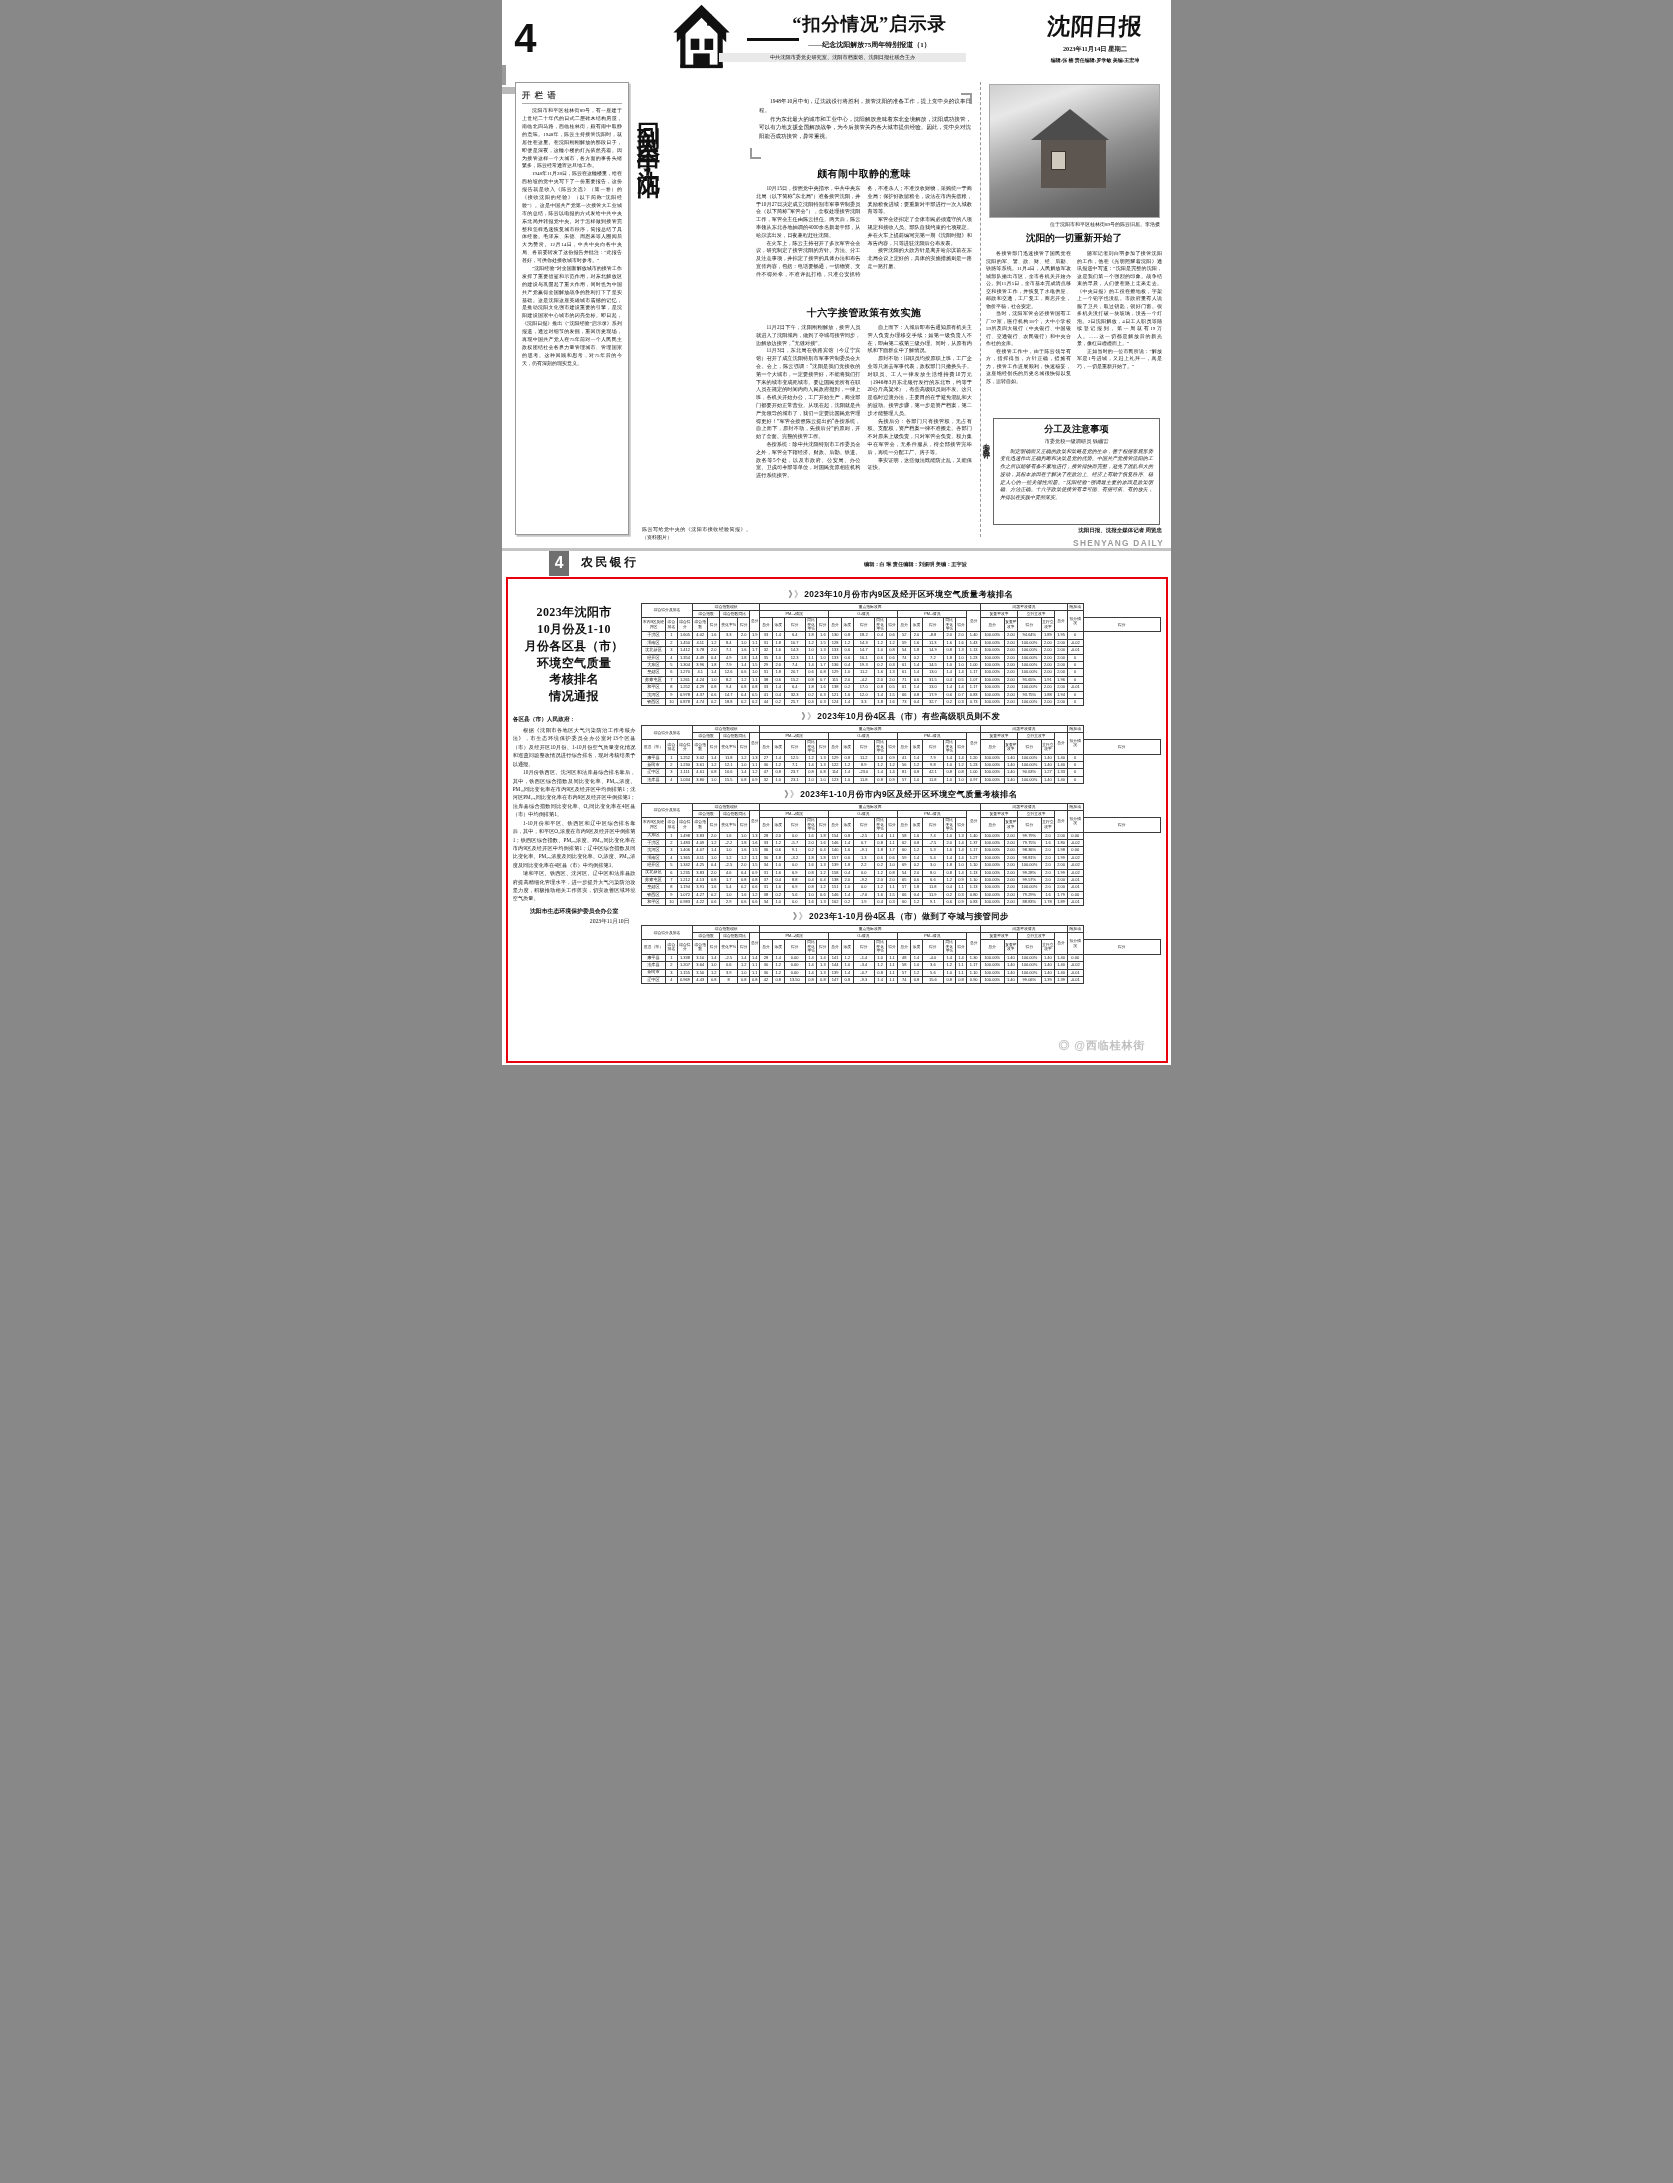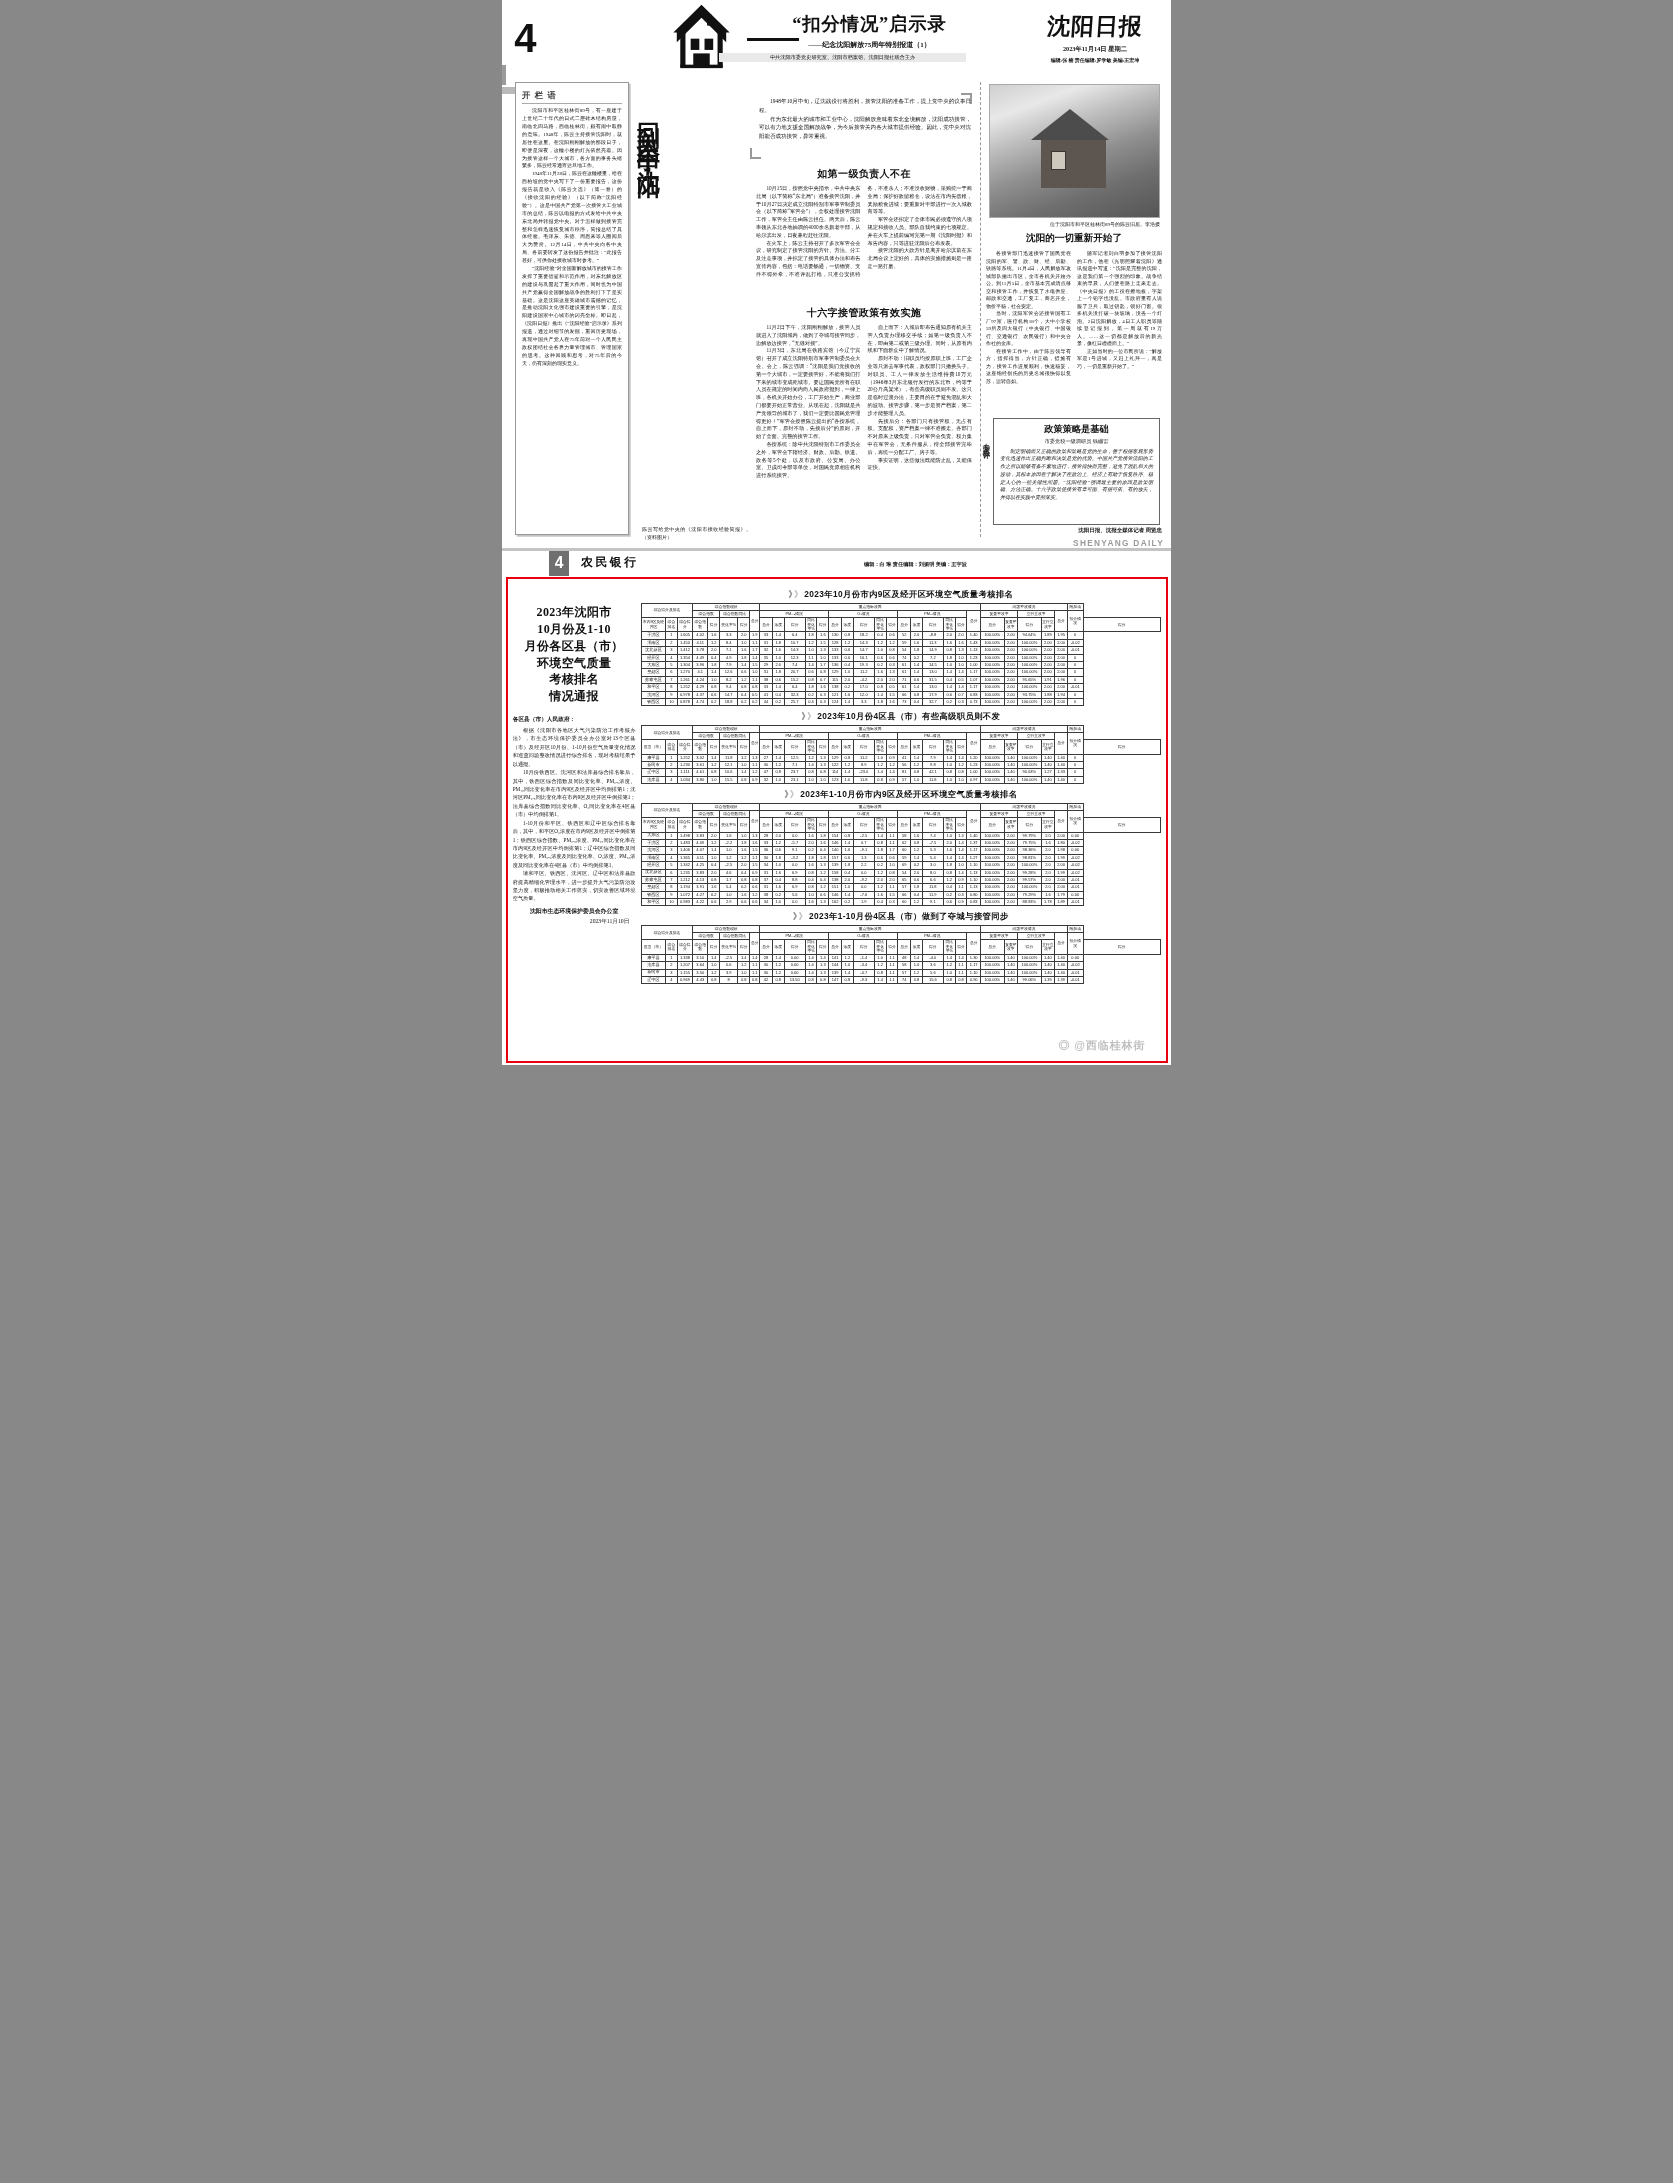--- a/index.html
+++ b/index.html
@@ -136,21 +136,21 @@
     <span>沈阳，</span>
   </div>
 
   <div class="corner-tr"></div>
   <div class="corner-bl"></div>
   <div class="intro-box">
       <p>1948年10月中旬，辽沈战役行将胜利，接管沈阳的准备工作，提上党中央的议事日程。</p>
       <p>作为东北最大的城市和工业中心，沈阳解放意味着东北全境解放，沈阳成功接管，可以有力地支援全国解放战争，为今后接管关内各大城市提供经验。因此，党中央对沈阳能否成功接管，异常重视。</p>
     </div>
 
-  <div class="sec-head" id="sec1-head">如第一级负责人不在</div>
+  <div class="sec-head" id="sec1-head">颇有闹中取静的意味</div>
   <div class="sec-body" id="sec1-body">
       <p>10月15日，按照党中央指示，中共中央东北局（以下简称“东北局”）准备接管沈阳，并于10月27日决定成立沈阳特别市军事管制委员会（以下简称“军管会”），全权处理接管沈阳工作，军管会主任由陈云担任。两天后，陈云率领从东北各地抽调的4000余名新老干部，从哈尔滨出发，日夜兼程赶往沈阳。</p>
       <p>在火车上，陈云主持召开了多次军管会会议，研究制定了接管沈阳的方针、方法、分工及注意事项，并拟定了接管的具体办法和布告宣传内容，包括：电话要畅通，一切物资、文件不得外拿，不准许乱打枪，只准公安抓特务，不准杀人；不准没收财物，采购统一于商业局；保护好敌留粮仓，设法在市内先借粮，奖励粮食进城；要重新对干部进行一次入城教育等等。</p>
       <p>军管会还拟定了全体市民必须遵守的八项规定和接收人员、部队自我约束的七项规定。并在火车上提前编写完第一期《沈阳时报》和布告内容，只等进驻沈阳后公布发表。</p>
       <p>接管沈阳的大政方针是离开哈尔滨前在东北局会议上定好的，具体的实施措施则是一路走一路打磨。</p>
     </div>
 
   <div class="sec-head" id="sec2-head">十六字接管政策有效实施</div>
   <div class="sec-body" id="sec2-body">
       <p>11月2日下午，沈阳刚刚解放，接管人员就进入了沈阳城内，做到了夺城与接管同步，边解放边接管，“无缝对接”。</p>
@@ -175,21 +175,21 @@
   <div class="r-body">
       <p>各接管部门迅速接管了国民党在沈阳的军、警、政、财、经、后勤、铁路等系统。11月4日，人民解放军攻城部队撤出市区，全市各机关开始办公。到11月5日，全市基本完成清点移交和接管工作，并恢复了水电供应、邮政和交通，工厂复工，商店开业，物价平稳，社会安定。</p>
       <p>当时，沈阳军管会还接管国有工厂97家，医疗机构18个，大中小学校59所及四大银行（中央银行、中国银行、交通银行、农民银行）和中央合作社的金库。</p>
       <p>在接管工作中，由于陈云领导有方，指挥得当，方针正确，措施有力，接管工作进展顺利，快速稳妥，这座饱经创伤的历史名城很快得以复苏，运转自如。</p>
       <p>随军记者刘白羽参加了接管沈阳的工作，他在《光明照耀着沈阳》通讯报道中写道：“沈阳是完整的沈阳，这是我们第一个强烈的印象。战争结束的早晨，人们便在路上走来走去。《中央日报》的工役在擦地板，字架上一个铅字也没乱。市政府里有人说服了卫兵，取过钥匙，锁好门窗。很多机关没打破一块玻璃，没丢一个灯泡。2日沈阳解放，4日工人职员等陆续登记报到，第一周就有19万人。……这一切都是解放后的新光景，像红日瞳瞳而上。”</p>
       <p>正如当时的一位市民所说：“解放军是1号进城，又赶上礼拜一，真是巧，一切是重新开始了。”</p>
     </div>
 
   <div class="expert-label">专家点评</div>
   <div class="expert-box">
-    <div class="expert-title">政策策略是基础</div>
+    <div class="expert-title">分工及注意事项</div>
     <div class="expert-author">市委党校一级调研员 钱樾雷</div>
     <p>制定明确而又正确的政策和策略是党的生命，善于根据客观形势变化迅速作出正确判断和决策是党的优势。中国共产党接管沈阳的工作之所以能够有条不紊地进行，接管得快而完整，避免了混乱和大的波动，其根本原因在于解决了在政治上、经济上有助于恢复秩序、稳定人心的一些关键性问题。“沈阳经验”强调最主要的原因是政策明确、方法正确。十六字政策使接管有章可循、有据可依、有的放矢，并得以在实践中贯彻落实。</p>
   </div>
   <div class="byline">沈阳日报、沈报全媒体记者 周贤忠</div>
   <div class="sy-daily">SHENYANG DAILY</div>
 
   <div class="sec-strip"></div>
   <div class="sec4-box">4</div>
   <div class="sec-name">农民银行</div>
   <div class="sec-eds">编辑：白 琳 责任编辑：刘振明 美编：王宇波</div>

